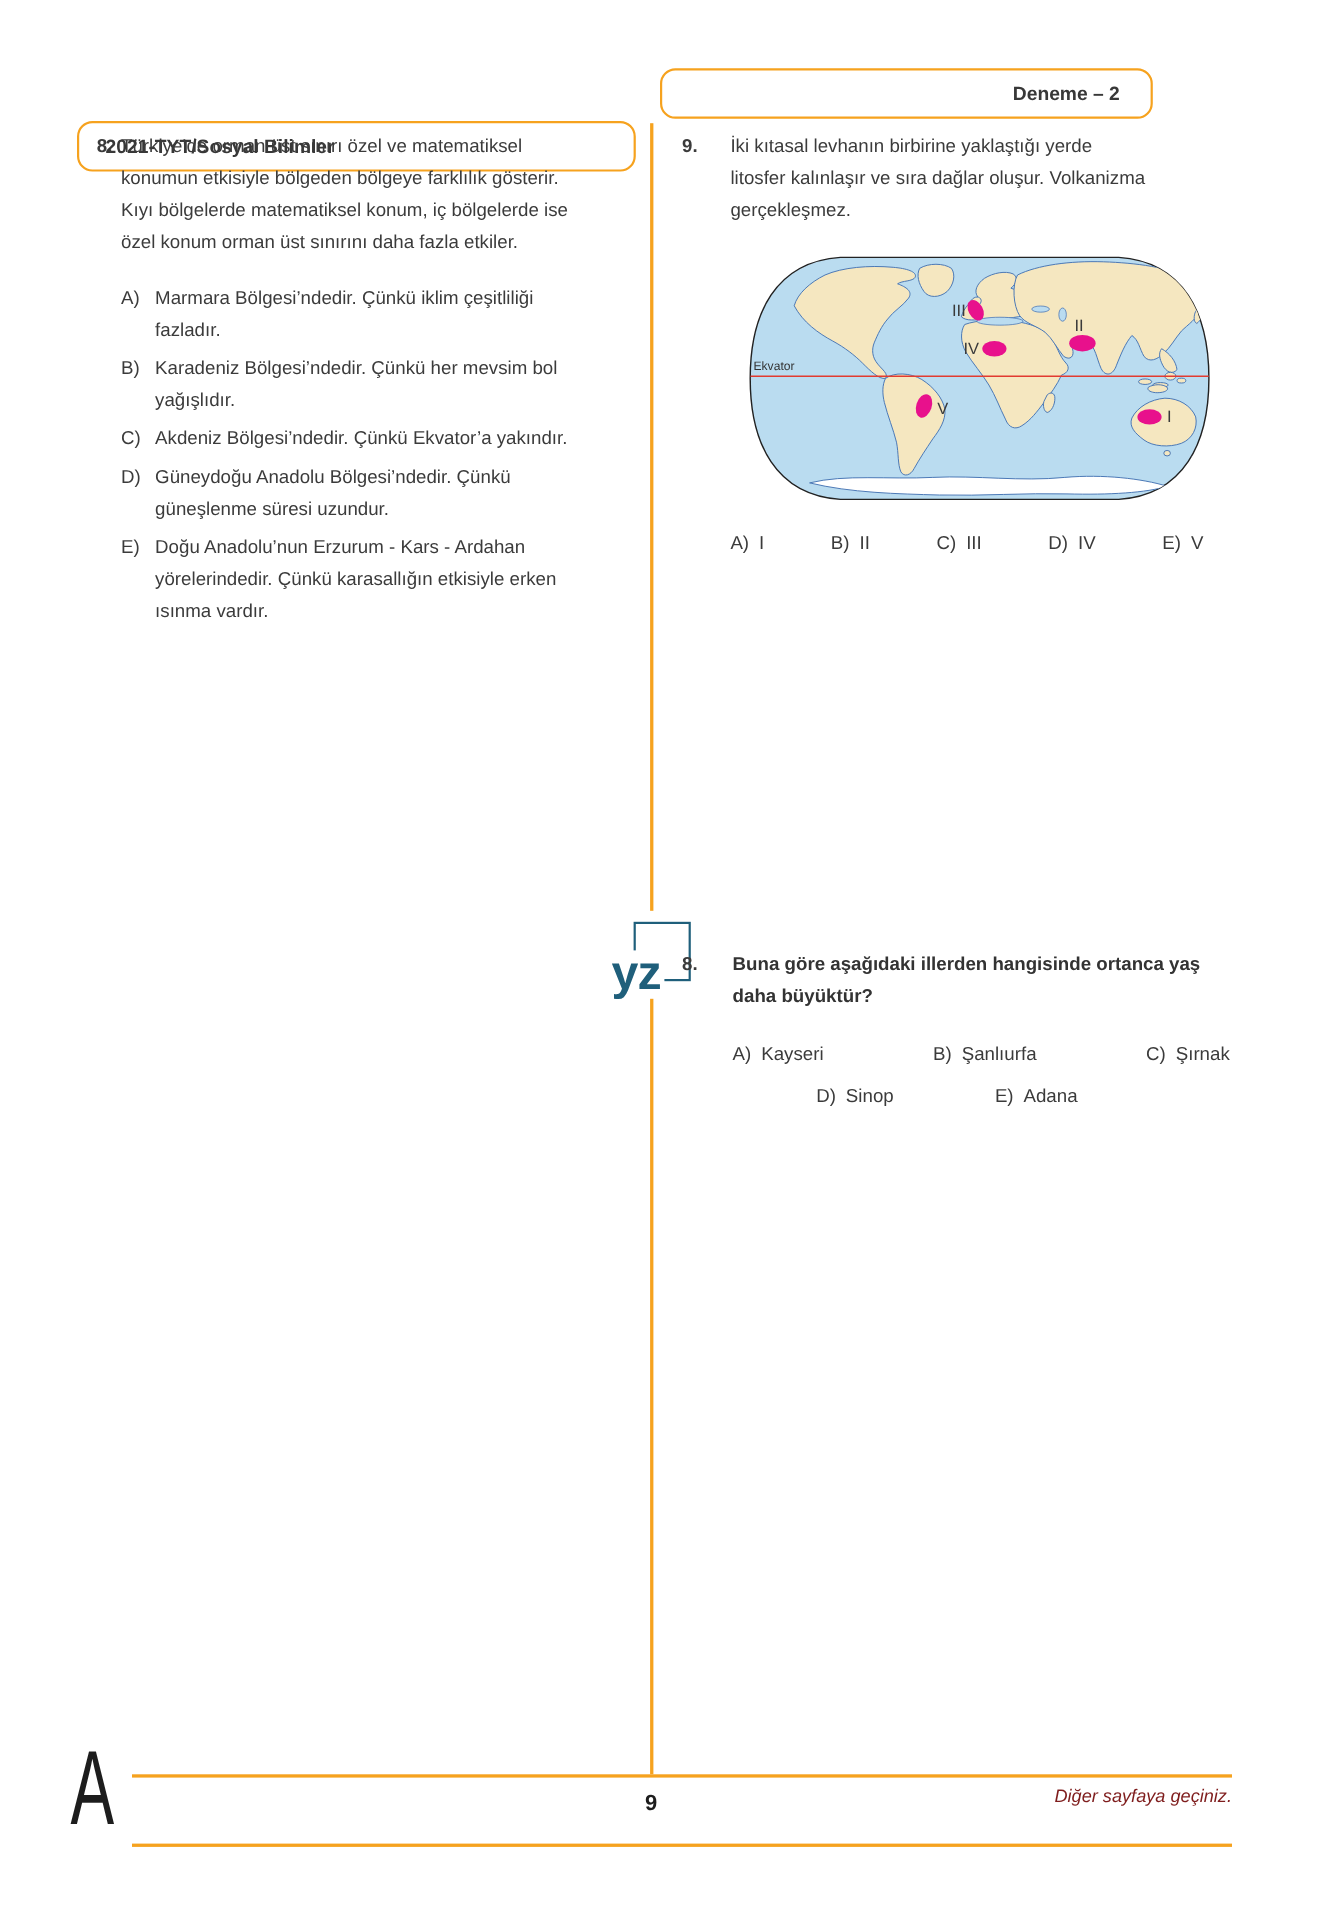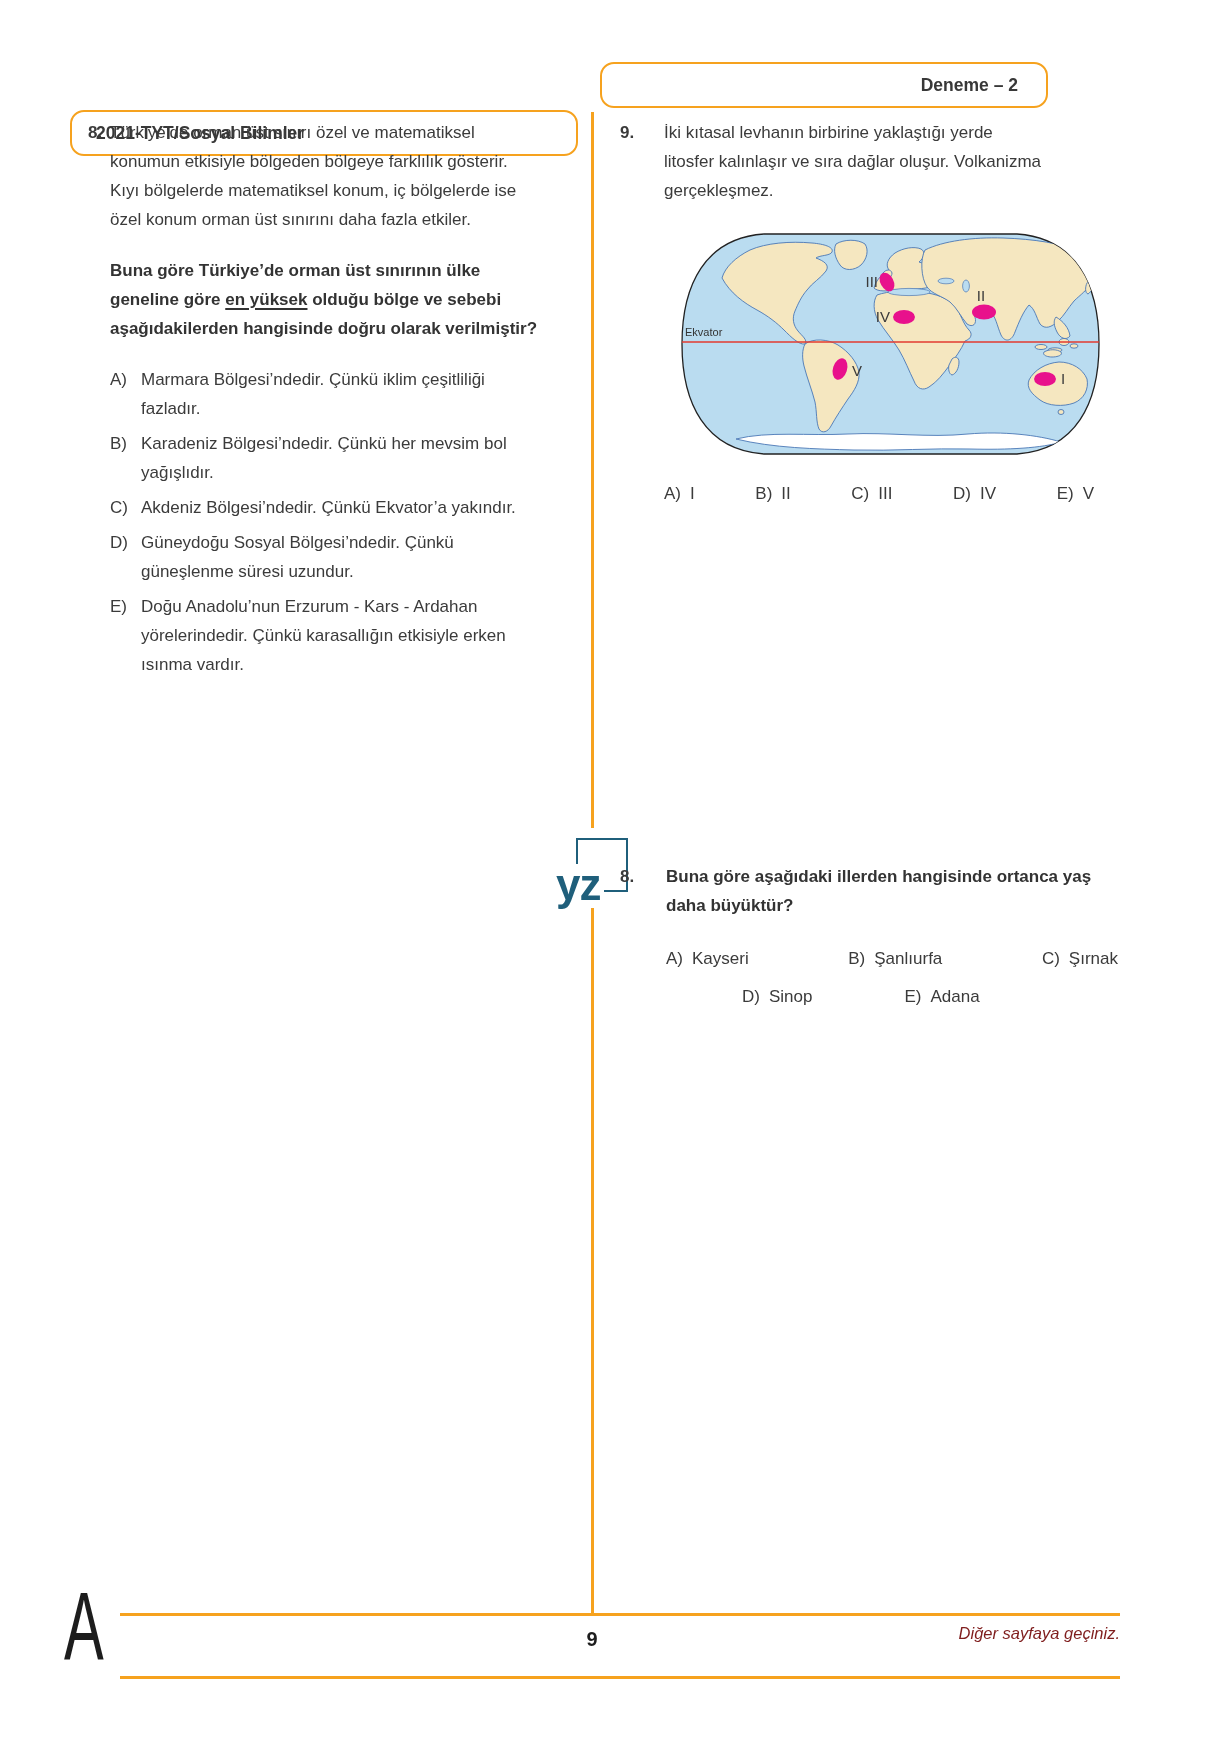--- a/index.html
+++ b/index.html
@@ -83,41 +83,38 @@
   <div class="vline vline-1"></div>
   <div class="vline vline-2"></div>
 
   <div class="col-left q">
     <div class="qnum">8.</div>
     <div class="qbody">
       <p class="qtext">Türkiye’de orman üst sınırı özel ve matematiksel
 konumun etkisiyle bölgeden bölgeye farklılık gösterir.
 Kıyı bölgelerde matematiksel konum, iç bölgelerde ise
 özel konum orman üst sınırını daha fazla etkiler.</p>
-      <p class="stem" style="margin-top:22px;"><span>Buna göre Türkiye’de orman üst sınırının ülke
-geneline göre </span><span class="ul">en yüksek</span><span> olduğu bölge ve sebebi
-aşağıdakilerden hangisinde doğru olarak verilmiştir?</span></p>
       <div class="opts">
         <div class="opt">
           <span class="opt-letter">A)</span>
           <span class="opt-text">Marmara Bölgesi’ndedir. Çünkü iklim çeşitliliği
 fazladır.</span>
         </div>
         <div class="opt">
           <span class="opt-letter">B)</span>
           <span class="opt-text">Karadeniz Bölgesi’ndedir. Çünkü her mevsim bol
 yağışlıdır.</span>
         </div>
         <div class="opt">
           <span class="opt-letter">C)</span>
           <span class="opt-text">Akdeniz Bölgesi’ndedir. Çünkü Ekvator’a yakındır.</span>
         </div>
         <div class="opt">
           <span class="opt-letter">D)</span>
-          <span class="opt-text">Güneydoğu Sosyal Bölgesi’ndedir. Çünkü
+          <span class="opt-text">Güneydoğu Anadolu Bölgesi’ndedir. Çünkü
 güneşlenme süresi uzundur.</span>
         </div>
         <div class="opt">
           <span class="opt-letter">E)</span>
           <span class="opt-text">Doğu Anadolu’nun Erzurum - Kars - Ardahan
 yörelerindedir. Çünkü karasallığın etkisiyle erken
 ısınma vardır.</span>
         </div>
       </div>
     </div>

